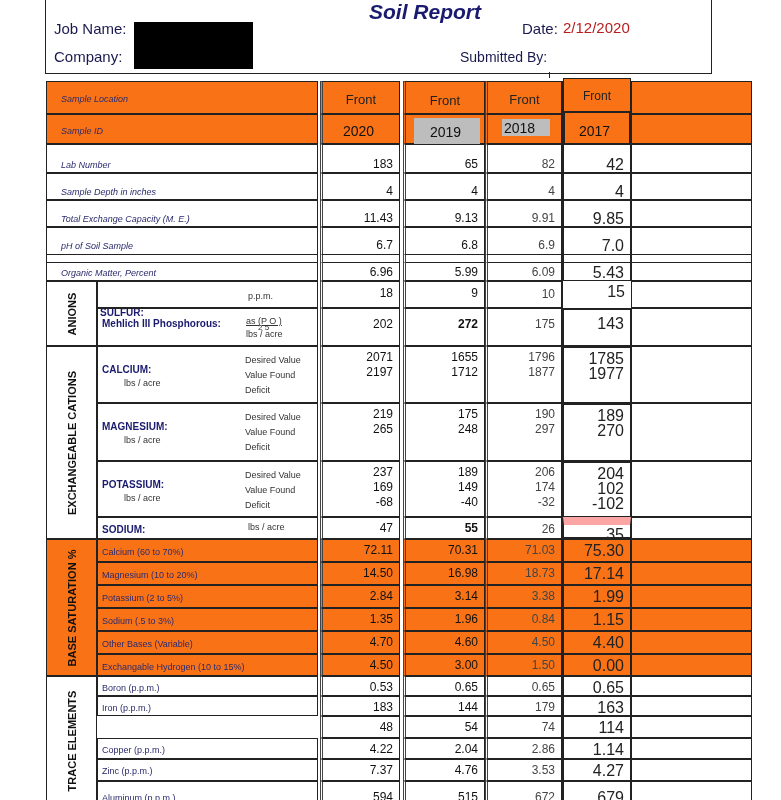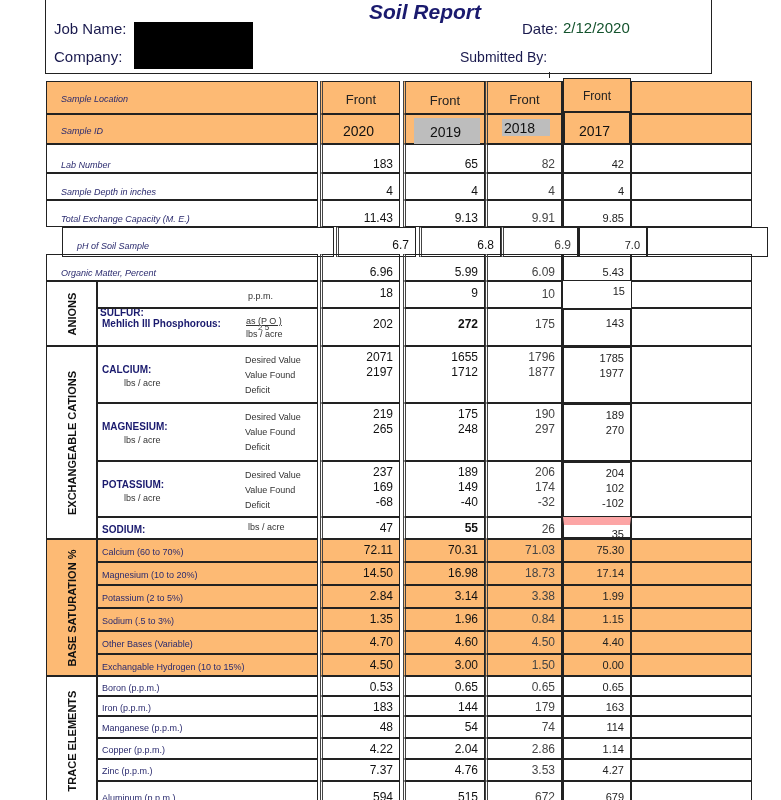--- a/index.html
+++ b/index.html
@@ -3,41 +3,41 @@
 <meta charset="utf-8">
 <style>
   html, body { margin:0; padding:0; background:#ffffff; }
   body { width:781px; height:800px; overflow:hidden; position:relative; font-family:"Liberation Sans", sans-serif; }
 
   
   .hdr { position:absolute; left:45px; top:-2px; width:667px; height:76px; border:1px solid #222; border-top:none; box-sizing:border-box; }
   .title { position:absolute; left:323px; top:2px; font-size:21px; font-weight:bold; font-style:italic; color:#1a1a6e; }
   .hlabel { position:absolute; font-size:15px; color:#1a1a4e; }
   .redact { position:absolute; background:#000; }
-  .hval { position:absolute; font-size:15px; color:#14532d; }
+  .hval { position:absolute; font-size:15px; color:#b91c1c; }
   .tick { position:absolute; left:549px; top:72px; width:1px; height:6px; background:#222; }
 
   
   .row { position:absolute; left:46px; width:706px; box-sizing:border-box; }
   .lbl-cell { position:absolute; left:0; width:272px; top:0; bottom:0; border:1px solid #222; box-sizing:border-box; }
-  .shade { background:#fdba74; }
+  .shade { background:#f97316; }
   .lbl { position:absolute; left:14px; font-size:9px; font-style:italic; color:#2a2a6e; }
   .lbl-plain { position:absolute; font-size:9px; color:#2a2a6e; }
   .lbl-bold { position:absolute; font-size:10px; font-weight:bold; color:#1a1a6e; }
   .unit { position:absolute; font-size:9px; color:#333; }
 
   .vcell { position:absolute; top:0; bottom:0; box-sizing:border-box; border:1px solid #222; }
   .c1 { left:274px; width:80px; border-left:3px double #444; }
   .c2 { left:357px; width:82px; border-left:3px double #444; }
   .c3 { left:439px; width:78px; border-left:3px double #444; border-right:2px solid #222; }
   .c4 { left:517px; width:68px; }
   .c5 { left:585px; width:121px; }
   .num { position:absolute; right:6px; font-size:12px; color:#111; text-align:right; line-height:15px; }
   .c3 .num { color:#444; }
-  .c4 .num { font-size:11px; color:#222; }
+  .c4 .num { font-size:16px; color:#222; }
   .hdrtxt { position:absolute; left:0; right:0; text-align:center; font-size:13px; color:#222; }
   .yr { position:absolute; font-size:14px; color:#111; }
   .yrbox { position:absolute; background:#bdbdbd; }
 
   .section { position:absolute; left:46px; width:51px; border:1px solid #222; box-sizing:border-box; }
   .vt { position:absolute; left:50%; top:50%; transform:translate(-50%,-50%) rotate(-90deg); white-space:nowrap; font-size:11px; font-weight:bold; color:#111; }
 </style>
 </head>
 <body>
 
@@ -141,21 +141,21 @@
         <span class="num" style="top: 10px;">9.13</span>
       </div>
       <div class="vcell c3">
         <span class="num" style="top: 10px;">9.91</span>
       </div>
       <div class="vcell c4">
         <span class="num" style="top: 10px;">9.85</span>
       </div>
       <div class="vcell c5"></div>
     </div>
-    <div class="row" style="top: 227px; height: 30px; margin-left: 16px;">
+    <div class="row" style="top: 227px; height: 36px;">
       <div class="lbl-cell">
         <span class="lbl" style="top: 13px;">pH of Soil Sample</span>
       </div>
       <div class="vcell c1">
         <span class="num" style="top: 10px;">6.7</span>
       </div>
       <div class="vcell c2">
         <span class="num" style="top: 10px;">6.8</span>
       </div>
       <div class="vcell c3">
@@ -493,23 +493,20 @@
       </div>
       <div class="vcell c3">
         <span class="num" style="top: 3px;">179</span>
       </div>
       <div class="vcell c4">
         <span class="num" style="top: 3px;">163</span>
       </div>
       <div class="vcell c5"></div>
     </div>
     <div class="row" style="top: 716px; height: 22px;">
-      <div class="lbl-cell" style="left: 51px; width: 221px;">
-        <span class="lbl-plain" style="left: 4px; top: 6px;">Manganese (p.p.m.)</span>
-      </div>
       <div class="vcell c1">
         <span class="num" style="top: 3px;">48</span>
       </div>
       <div class="vcell c2">
         <span class="num" style="top: 3px;">54</span>
       </div>
       <div class="vcell c3">
         <span class="num" style="top: 3px;">74</span>
       </div>
       <div class="vcell c4">

